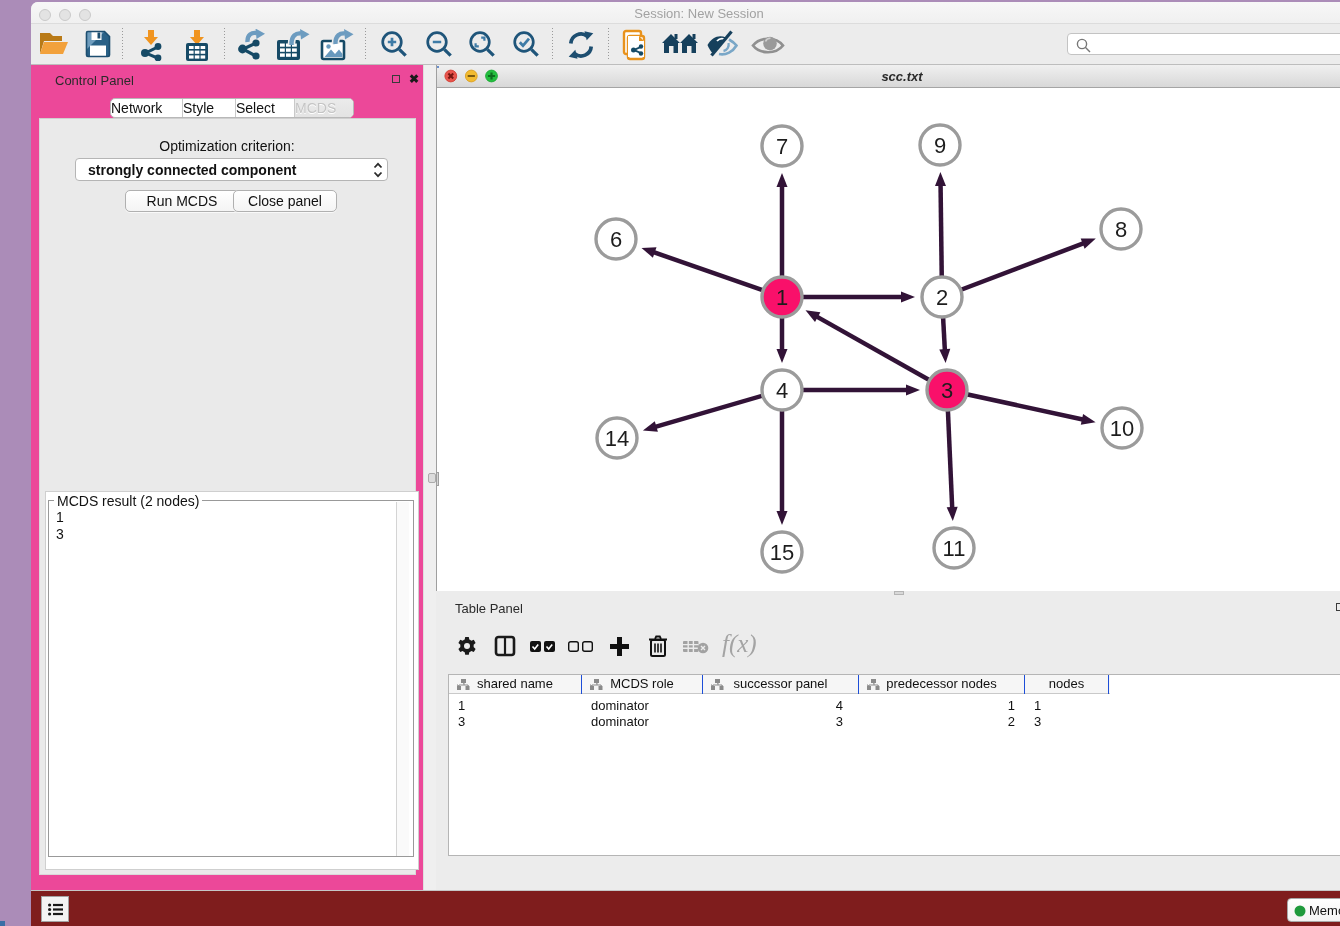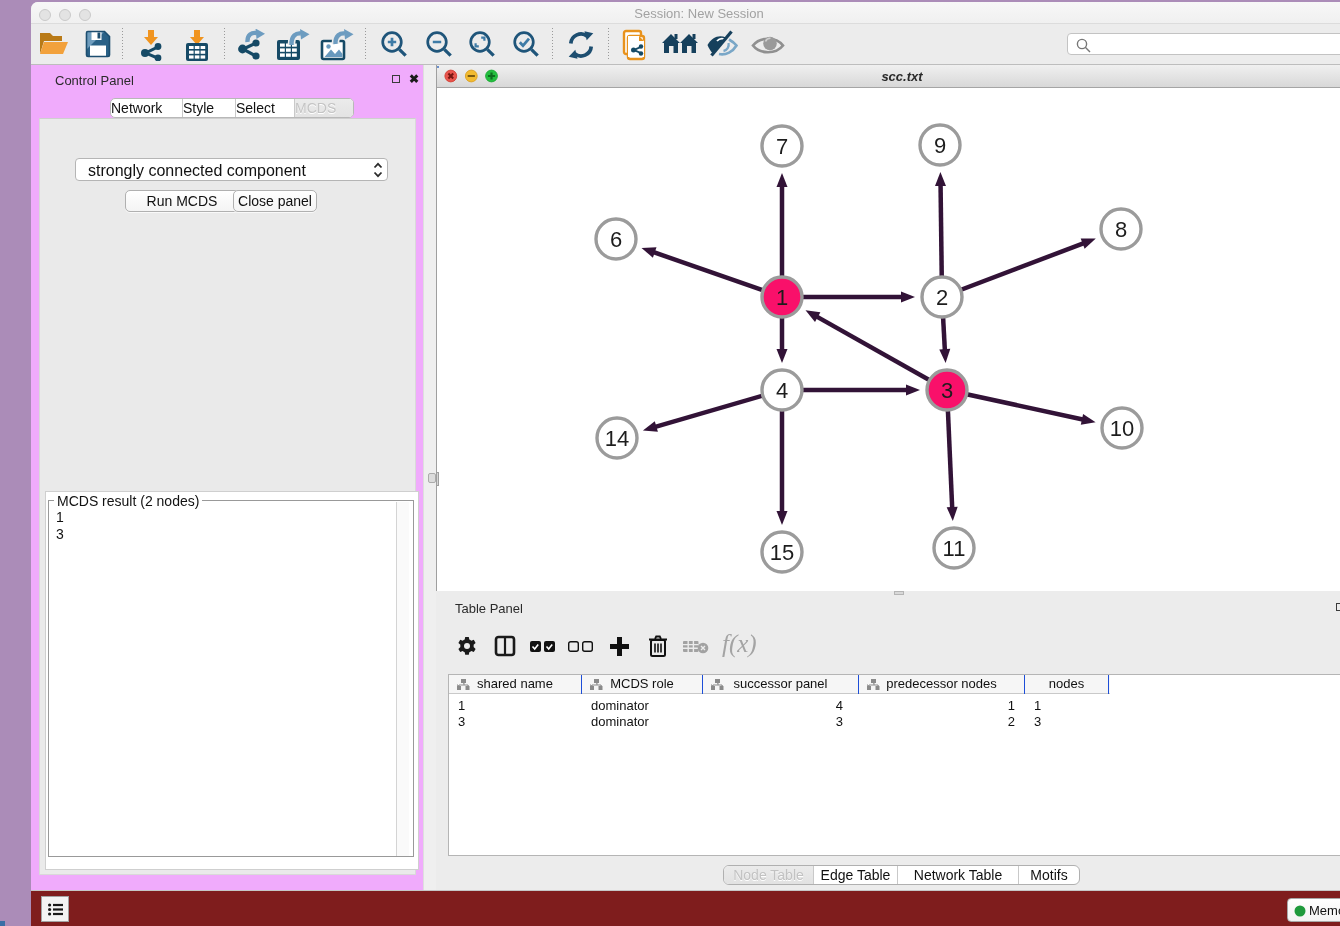--- a/index.html
+++ b/index.html
@@ -11,21 +11,21 @@
 #titlebar { left:0; top:0; width:1336px; height:22px; background:linear-gradient(#f7f7f7,#f0f0f0); border-bottom:1px solid #dcdcdc; }
 .tl { width:12px; height:12px; border-radius:50%; top:7px; }
 .tl.gray { background:#e3e3e3; border:1px solid #c9c9c9; }
 #title-text { width:100%; top:4px; text-align:center; font-size:13px; color:#a2a2a2; }
 
 #toolbar { left:0; top:22px; width:1336px; height:41px; background:#ececec; border-bottom:1px solid #bdbdbd; }
 .tb-sep { top:4px; height:32px; width:1px; background-image:linear-gradient(#9a9a9a 1px, transparent 1px); background-size:1px 3px; }
 .tbi { top:5px; }
 #searchbox { left:1036px; top:9px; width:292px; height:22px; background:#fff; border:1px solid #c3c3c3; border-radius:4px; }
 
-#cpanel { left:0; top:63px; width:392px; height:825px; background:#f0abfc;padding-left:33px; }
+#cpanel { left:0; top:63px; width:392px; height:825px; background:#ec4899;padding-left:33px; }
 .pane-title { font-size:13px; color:#2b2b2b; }
 .float-ico { width:8px; height:8px; border:1px solid #3a3a3a; background:#fff0; }
 .close-x { font-size:12px; color:#1a1a1a; font-weight:bold; }
 
 #cp-tabs { left:79px; top:33px; width:244px; height:20px; border:1px solid #b8b8b8; border-radius:5px; background:#fff; display:flex; overflow:hidden; }
 #cp-tabs .tab { flex:0 0 auto; font-size:14px; color:#111; line-height:18px; border-right:1px solid #c9c9c9; }
 #cp-tabs .tab.sel { background:linear-gradient(#ebebeb,#e3e3e3); color:#c4c4c4; border-right:none; text-shadow:0 1px 0 #fff; }
 #cp-content { left:8px; top:53px; width:377px; height:757px; background:#eaeaea; border:1px solid #d9d9d9; border-top:1px solid #cfcfcf; }
 .btn { background:linear-gradient(#ffffff,#f4f4f4); border:1px solid #b0b0b0; border-radius:5px; font-size:14px; color:#111; text-align:center; box-shadow:0 1px 0 rgba(255,255,255,.7); }
 
@@ -232,29 +232,30 @@
     <div class="abs pane-title" style="left:24px;top:8px;">Control Panel</div>
     <div class="abs float-ico" style="left:361px;top:10px;"></div>
     <div class="abs close-x" style="left:378px;top:7px;">✖</div>
     <div id="cp-tabs" class="abs">
       <div class="tab" style="width:72px;">Network</div>
       <div class="tab" style="width:53px;">Style</div>
       <div class="tab" style="width:59px;">Select</div>
       <div class="tab sel" style="width:58px;">MCDS</div>
     </div>
     <div id="cp-content" class="abs"></div>
+    <div class="abs" style="left:0;top:73px;width:392px;text-align:center;font-size:14px;color:#111;">Optimization criterion:</div>
     <div class="abs" style="left:44px;top:93px;width:313px;height:23px;background:#fff;border:1px solid #b5b5b5;border-radius:4px;">
-      <div class="abs" style="left:12px;top:3px;font-size:16px;color:#111;">strongly connected component</div>
+      <div class="abs" style="left:12px;top:3px;font-size:14px;color:#111;font-weight:bold;">strongly connected component</div>
       <svg class="abs" style="left:295px;top:3px;" width="14" height="16" viewBox="0 0 14 16">
         <path d="M3.5 5.5 L7 1.8 L10.5 5.5" fill="none" stroke="#2b2b2b" stroke-width="1.8"></path>
         <path d="M3.5 10.5 L7 14.2 L10.5 10.5" fill="none" stroke="#2b2b2b" stroke-width="1.8"></path>
       </svg>
     </div>
     <div class="abs btn" style="left:94px;top:125px;width:114px;height:22px;line-height:20px;">Run MCDS</div>
-    <div class="abs btn" style="left:202px;top:125px;width:84px;height:22px;line-height:20px;">Close panel</div>
+    <div class="abs btn" style="left:202px;top:125px;width:104px;height:22px;line-height:20px;">Close panel</div>
     <div id="mcds-panel" class="abs">
       <div id="mcds-box" class="abs">
         <div id="mcds-legend" class="abs">MCDS result (2 nodes)</div>
         <div id="mcds-inner" class="abs">1<br>3</div>
         <div id="mcds-scroll" class="abs"></div>
       </div>
     </div>
   </div>
   <div id="vdivider" class="abs">
       <div id="vgrip" class="abs"></div>
@@ -423,26 +424,20 @@
       <div class="td abs" style="left:142px;top:23px;">dominator</div>
       <div class="td abs" style="left:254px;top:23px;width:140px;text-align:right;">4</div>
       <div class="td abs" style="left:410px;top:23px;width:156px;text-align:right;">1</div>
       <div class="td abs" style="left:585px;top:23px;">1</div>
       <div class="td abs" style="left:9px;top:39px;">3</div>
       <div class="td abs" style="left:142px;top:39px;">dominator</div>
       <div class="td abs" style="left:254px;top:39px;width:140px;text-align:right;">3</div>
       <div class="td abs" style="left:410px;top:39px;width:156px;text-align:right;">2</div>
       <div class="td abs" style="left:585px;top:39px;">3</div>
     </div>
-    <div id="btabs" class="abs">
-      <div class="tab sel" style="width:90px;">Node Table</div>
-      <div class="tab" style="width:84px;">Edge Table</div>
-      <div class="tab" style="width:121px;">Network Table</div>
-      <div class="tab" style="width:60px;border-right:none;">Motifs</div>
-    </div>
   </div>
   <div id="statusbar" class="abs">
     <div id="listbtn" class="abs">
       <svg class="abs" style="left:6px;top:6px;" width="15" height="13" viewBox="0 0 15 13">
         <g fill="#1a1a1a">
             <circle cx="1.6" cy="2" r="1.6"></circle>
             <circle cx="1.6" cy="6.5" r="1.6"></circle>
             <circle cx="1.6" cy="11" r="1.6"></circle>
         <rect x="5" y="0.9" width="10" height="2.2"></rect>
             <rect x="5" y="5.4" width="10" height="2.2"></rect>

